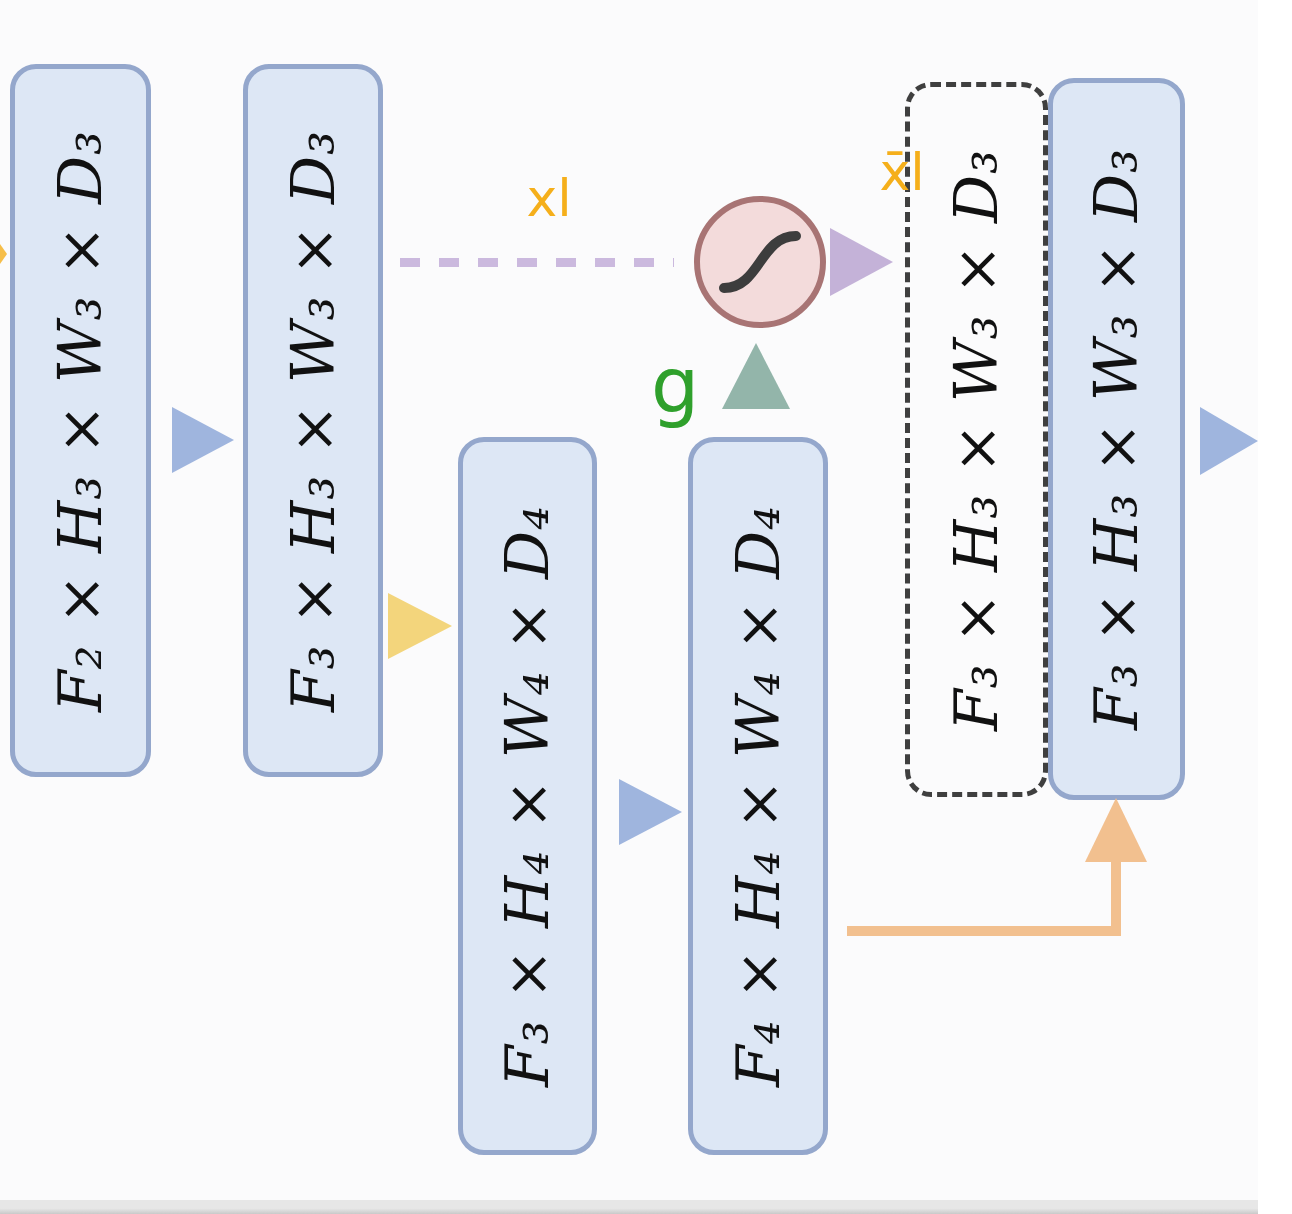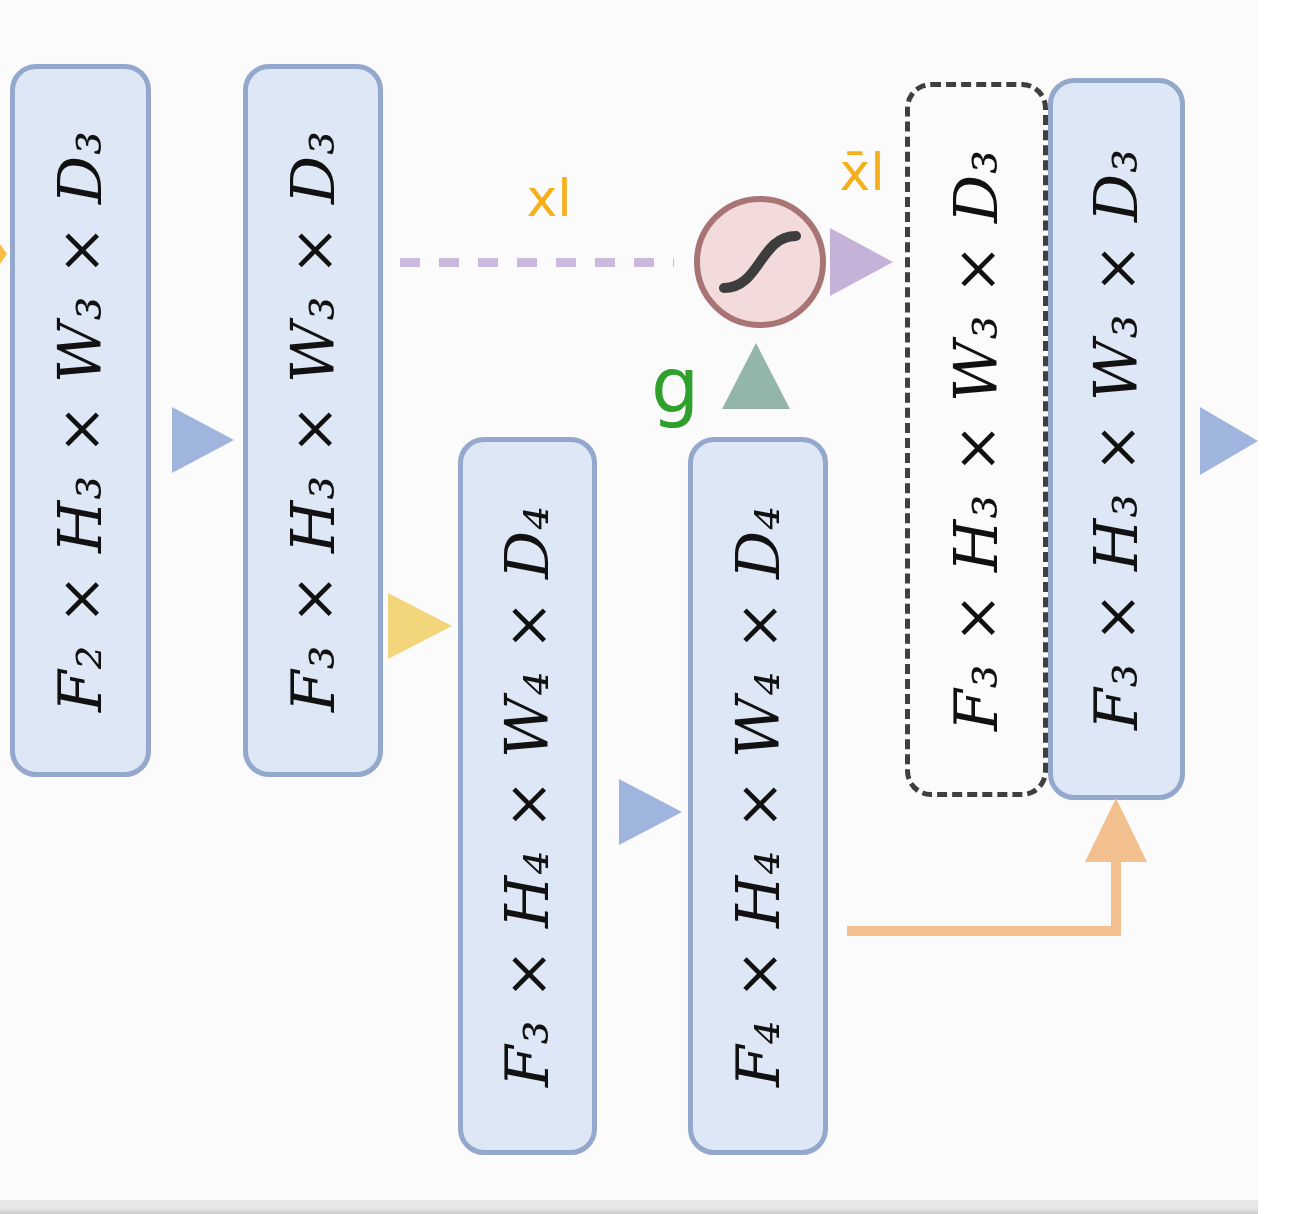--- a/index.html
+++ b/index.html
@@ -110,20 +110,20 @@
 
   <div class="dashline"></div>
 
   <div class="sigmoid">
     <svg viewBox="0 0 120 120">
       <path d="M24 86 C 60 86 60 34 96 34" fill="none" stroke="#3d3d3d" stroke-width="10" stroke-linecap="round"></path>
     </svg>
   </div>
 
   <div class="lab lab-orange" style="left:506px;top:172px;width:86px">xl</div>
-  <div class="lab lab-orange" style="left:822px;top:146px;width:80px">x̄l</div>
+  <div class="lab lab-orange" style="left:862px;top:146px;width:80px">x̄l</div>
   <div class="lab lab-green" style="left:644px;top:348px;width:62px">g</div>
 
   <div class="oline" style="left:847px;top:926px;width:270px;height:10px"></div>
   <div class="oline" style="left:1111px;top:858px;width:10px;height:78px"></div>
   <div class="tri tri-up orangeTri" style="left:1085px;top:798px;width:62px;height:64px"></div>
 
 </div>
 
 </body></html>

